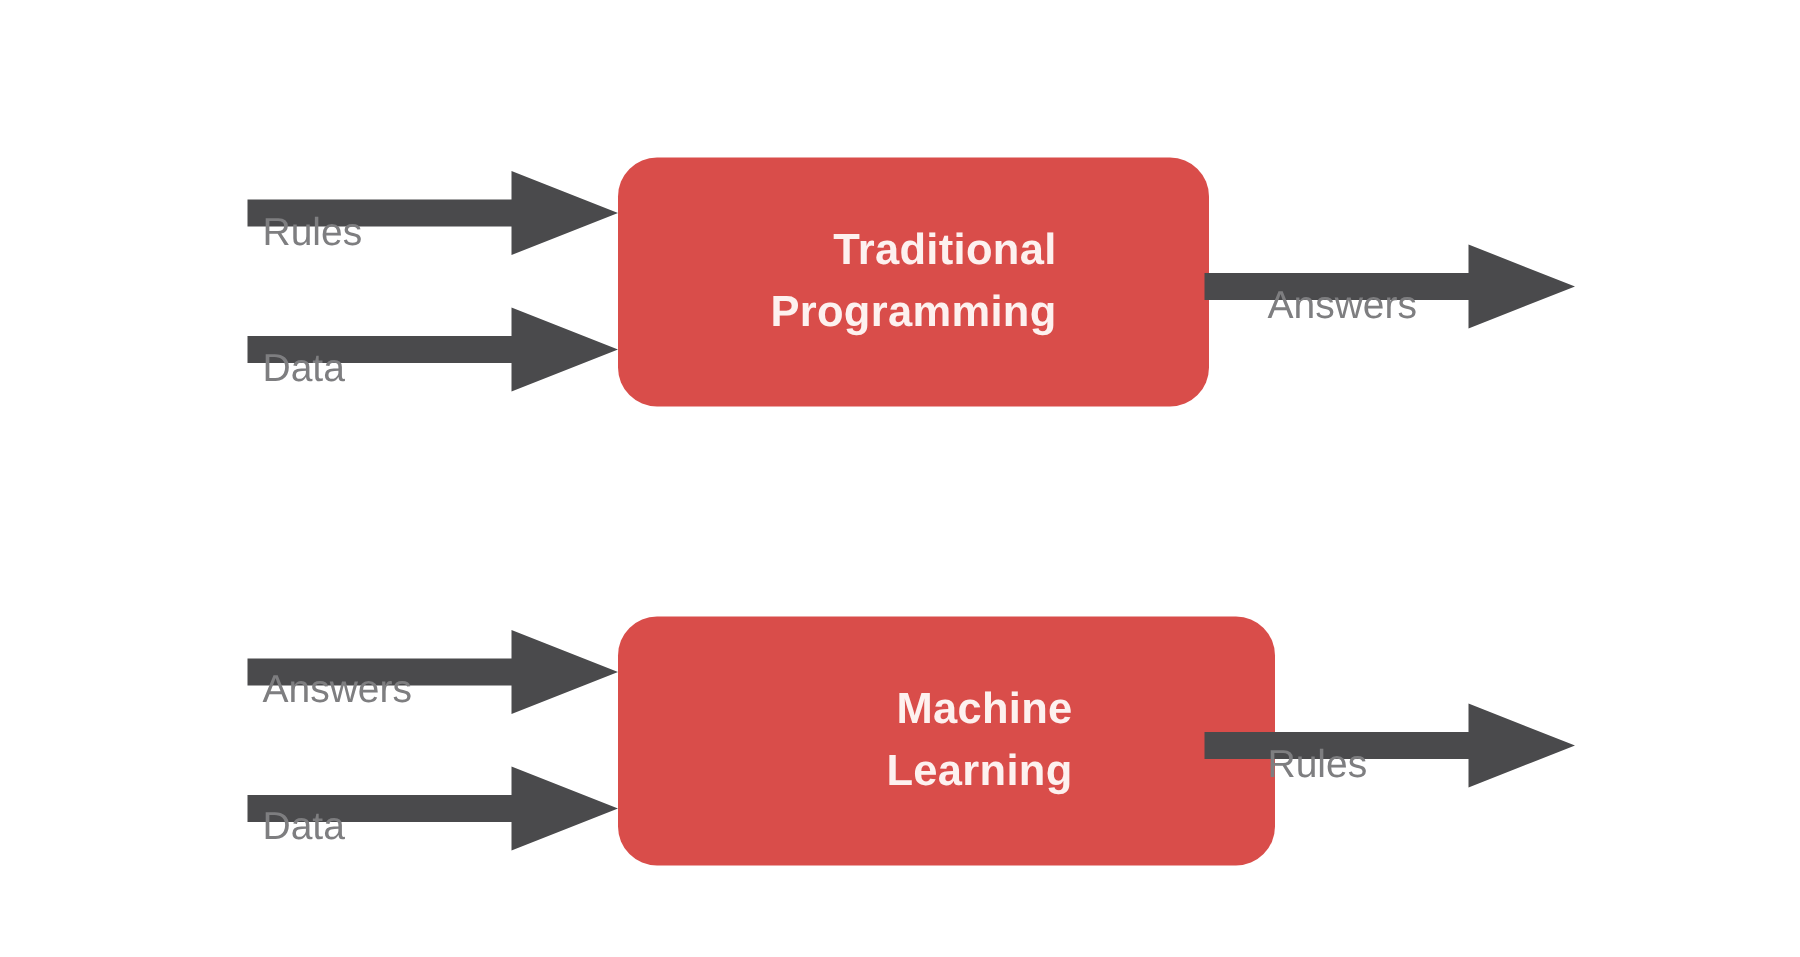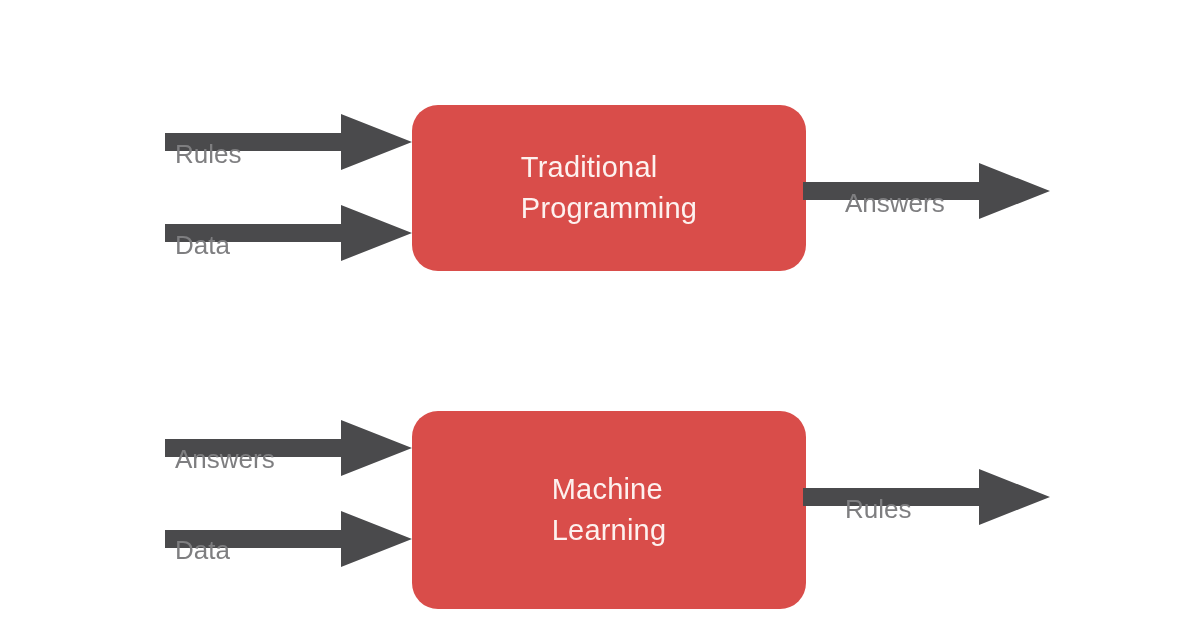--- a/index.html
+++ b/index.html
@@ -21,33 +21,33 @@
   }
 
   
   .process-box {
     position: absolute;
     background: #d94d4a;
     border-radius: 26px;
     display: flex;
     align-items: center;
     justify-content: center;
-    text-align: left;
+    text-align: right;
     color: #fdf1ef;
     font-size: 29px;
     line-height: 1.42;
     letter-spacing: 0.2px;
-    font-weight: 400;
+    font-weight: 700;
   }
   .process-box .box-label {
     display: block;
     white-space: pre-line;
   }
   #box-traditional { left: 412px; top: 105px;  width: 394px; height: 166px; }
-  #box-machine     { left: 412px; top: 411px;  width: 394px; height: 198px; }
+  #box-machine     { left: 412px; top: 411px;  width: 394px; height: 166px; padding-left: 44px; }
 
   
   .arrow {
     position: absolute;
     height: 56px;
   }
   .arrow svg { display: block; overflow: visible; }
 
   
   .arrow-label {

